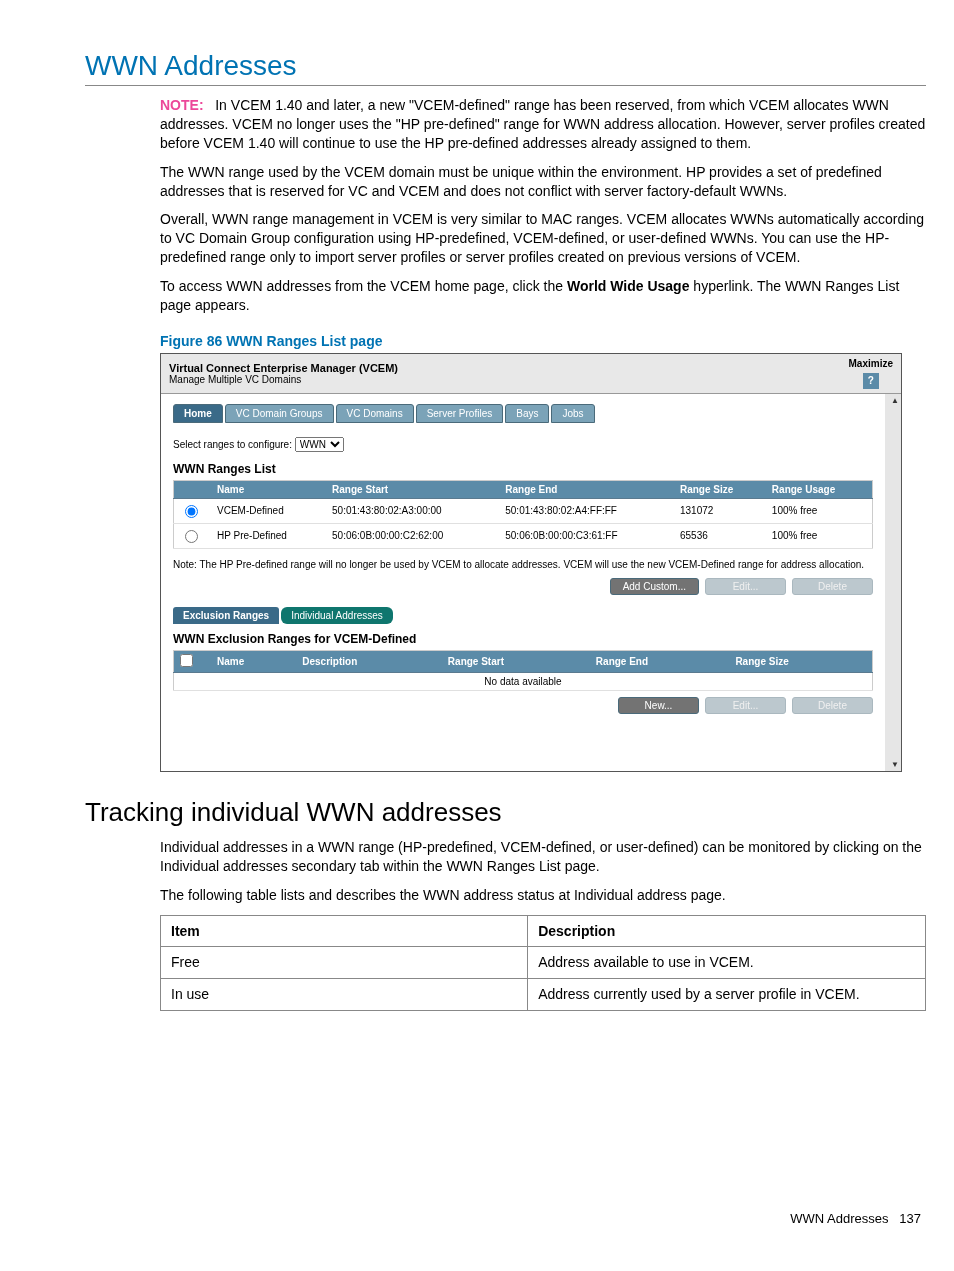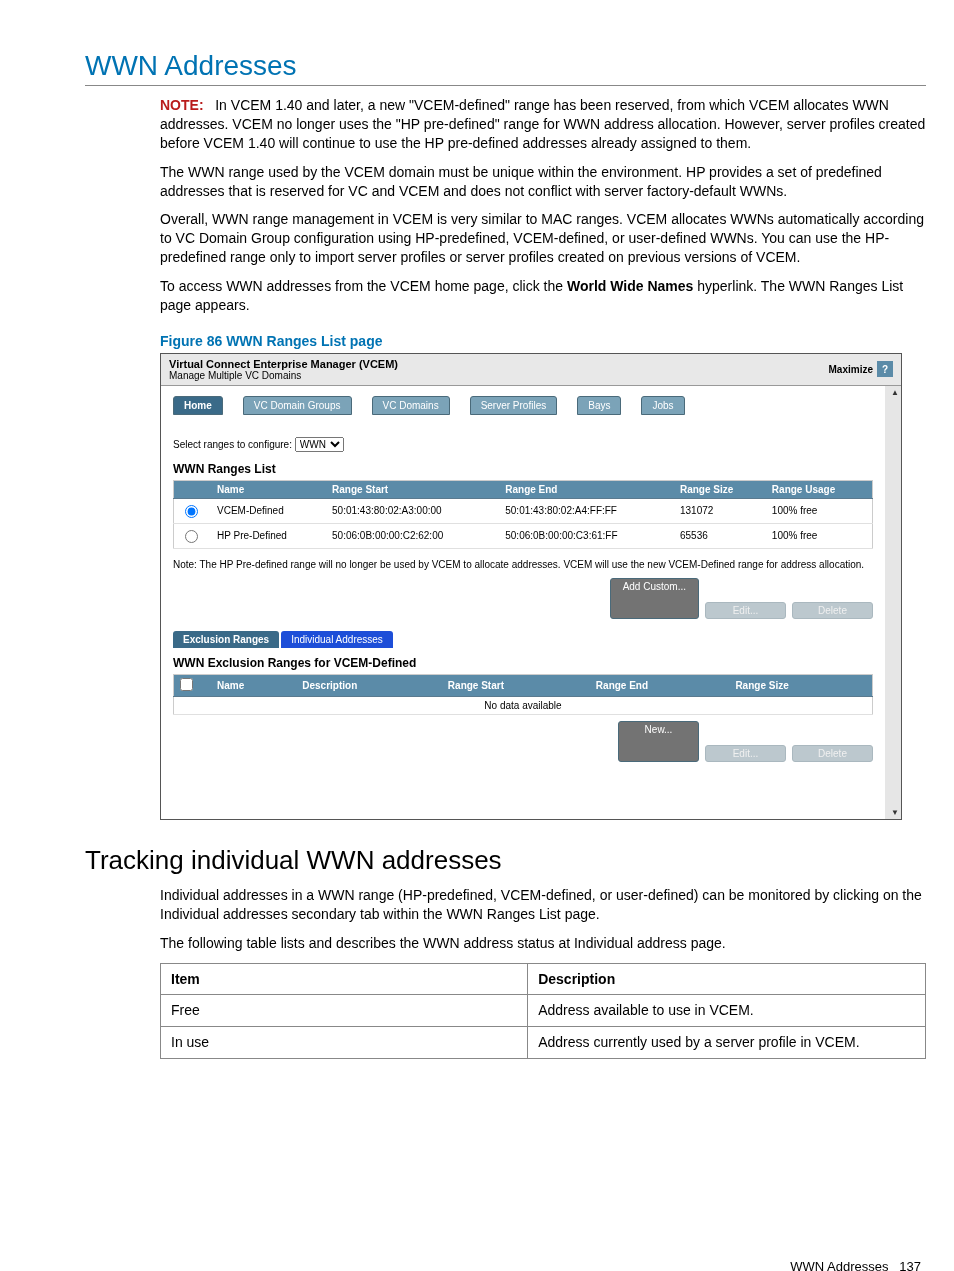--- a/index.html
+++ b/index.html
@@ -29,21 +29,21 @@
       margin: 25px 0 8px 0;
     }
     .body-text {
       margin-left: 75px;
       line-height: 1.35;
     }
     .body-text p {
       margin: 10px 0;
     }
     .note-label {
-      color: #b91c1c;
+      color: #ec4899;
       font-weight: bold;
     }
     .bold {
       font-weight: bold;
     }
     .fig-caption {
       margin-left: 75px;
       color: #0073b3;
       font-weight: bold;
       font-size: 14px;
@@ -69,20 +69,21 @@
       font-weight: bold;
       font-size: 11px;
     }
     .ss-subtitle {
       font-size: 10px;
     }
     .ss-header-right {
       display: flex;
       align-items: center;
       gap: 4px;
+      flex-direction: column;
     }
     .help-btn {
       background: #5B8BA8;
       color: #fff;
       font-weight: bold;
       width: 16px;
       height: 16px;
       text-align: center;
       display: inline-flex;
       align-items: center;
@@ -95,22 +96,22 @@
       border-right: 16px solid #e6e6e6;
     }
     .scroll-arrow {
       position: absolute;
       right: -14px;
       font-size: 8px;
       color: #333;
     }
     .tabs {
       display: flex;
-      gap: 20px;
-      margin-bottom: 22px;
+      gap: 2px;
+      margin-bottom: 14px;
     }
     .tab {
       padding: 3px 10px;
       font-size: 10px;
       color: #fff;
       border: 1px solid #4a6a7a;
       border-radius: 3px 3px 0 0;
     }
     .tab.active { background: #3a6a88; font-weight: bold; }
     .tab.inactive { background: #7ba3b8; }
@@ -163,34 +164,33 @@
     }
     .btn.enabled {
       background: #737373;
       color: #fff;
       border: 1px solid #4a6a7a;
     }
     .btn.disabled {
       background: #bcc8ce;
       color: #f0f0f0;
       border: 1px solid #aab8bf;
-      margin-top: 24px;
     }
     .sub-tabs {
       display: flex;
       gap: 2px;
     }
     .sub-tab {
       padding: 3px 10px;
       font-size: 10px;
       color: #fff;
       border-radius: 3px 3px 0 0;
     }
     .sub-tab.active { background: #3a6a88; font-weight: bold; }
-    .sub-tab.inactive { background: #1d4ed8; }
+    .sub-tab.inactive { background: #0f766e; border-radius: 6px; }
     .no-data {
       text-align: center;
       padding: 4px;
       font-size: 10px;
     }
     .status-table {
       width: 100%;
       border-collapse: collapse;
       margin-top: 10px;
       font-size: 14px;
@@ -220,21 +220,21 @@
 <div class="page">
   <h1>WWN Addresses</h1>
 
   <div class="body-text">
     <p>
       <span class="note-label">NOTE:</span>&nbsp;&nbsp;&nbsp;<span>In VCEM 1.40 and later, a new "VCEM-defined" range has been reserved, from which VCEM allocates WWN addresses. VCEM no longer uses the "HP pre-defined" range for WWN address allocation. However, server profiles created before VCEM 1.40 will continue to use the HP pre-defined addresses already assigned to them.</span>
     </p>
     <p>The WWN range used by the VCEM domain must be unique within the environment. HP provides a set of predefined addresses that is reserved for VC and VCEM and does not conflict with server factory-default WWNs.</p>
     <p>Overall, WWN range management in VCEM is very similar to MAC ranges. VCEM allocates WWNs automatically according to VC Domain Group configuration using HP-predefined, VCEM-defined, or user-defined WWNs. You can use the HP-predefined range only to import server profiles or server profiles created on previous versions of VCEM.</p>
     <p>
-      <span>To access WWN addresses from the VCEM home page, click the </span><span class="bold">World Wide Names</span><span> hyperlink. The WWN Ranges List page appears.</span>
+      <span>To access WWN addresses from the VCEM home page, click the </span><span class="bold">World Wide Usage</span><span> hyperlink. The WWN Ranges List page appears.</span>
     </p>
   </div>
 
   <div class="fig-caption">Figure 86 WWN Ranges List page</div>
 
   <div class="screenshot">
     <div class="ss-header">
       <div>
         <div class="ss-title">Virtual Connect Enterprise Manager (VCEM)</div>
         <div class="ss-subtitle">Manage Multiple VC Domains</div>

